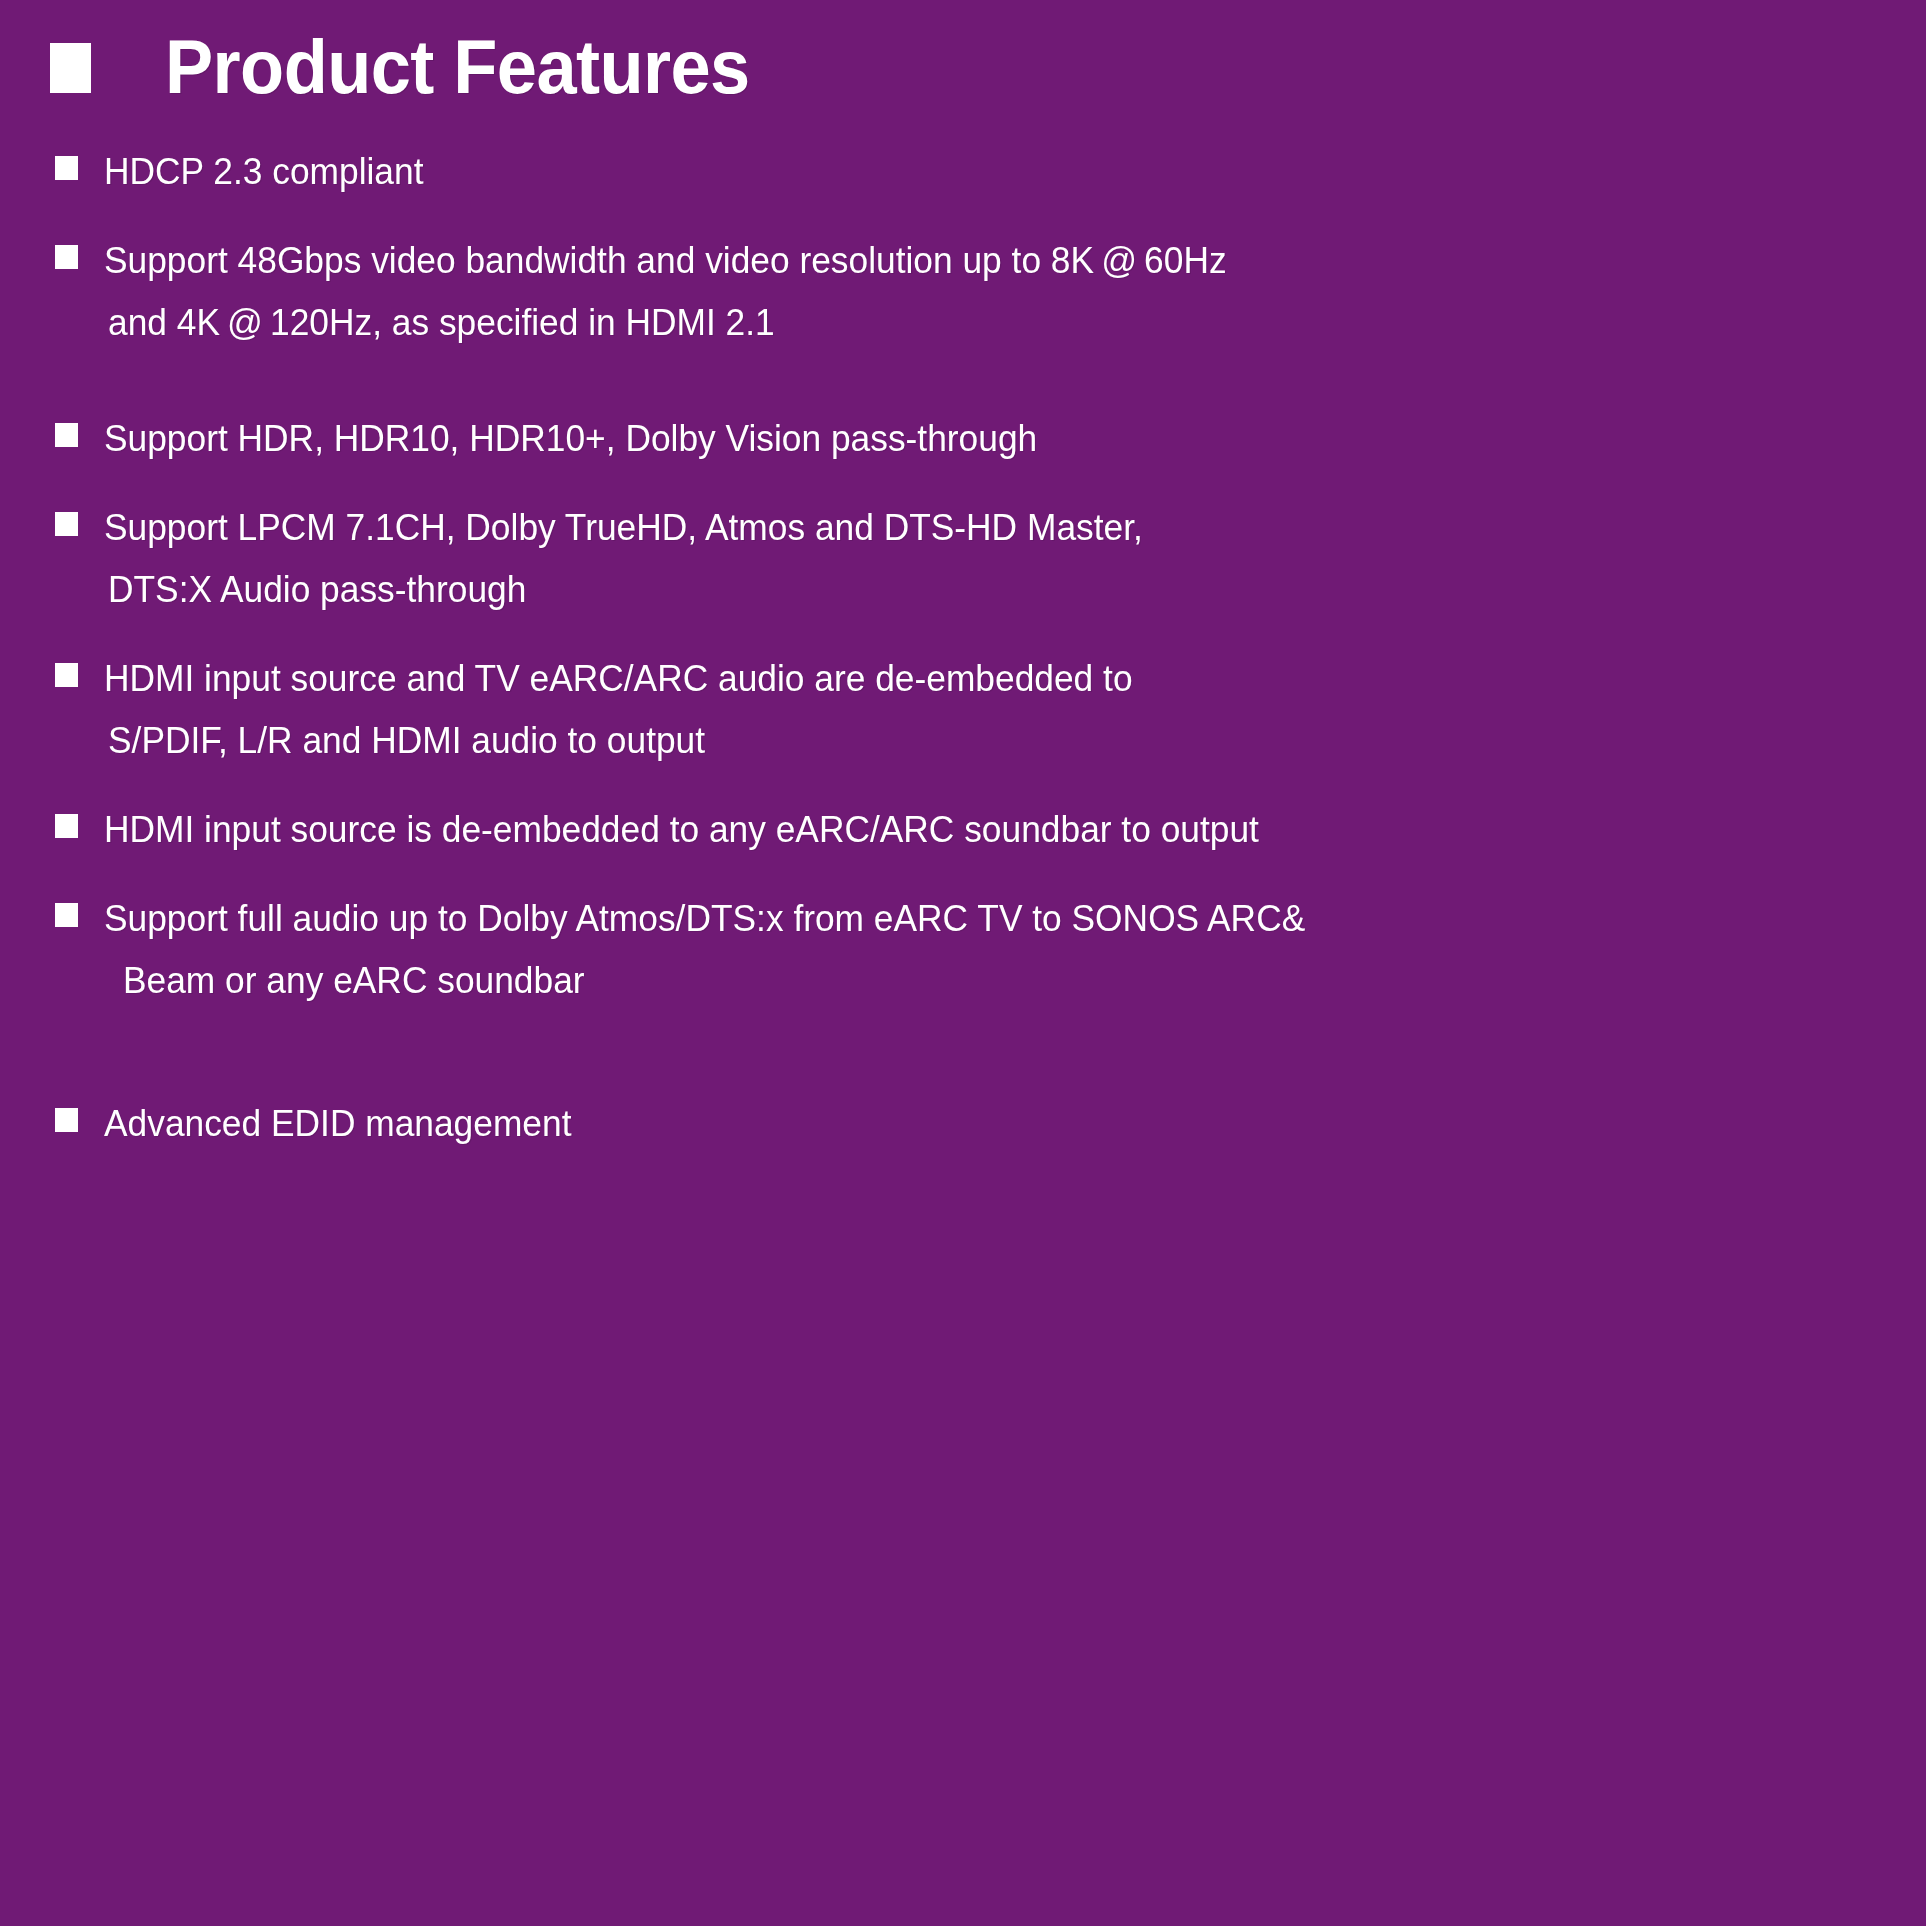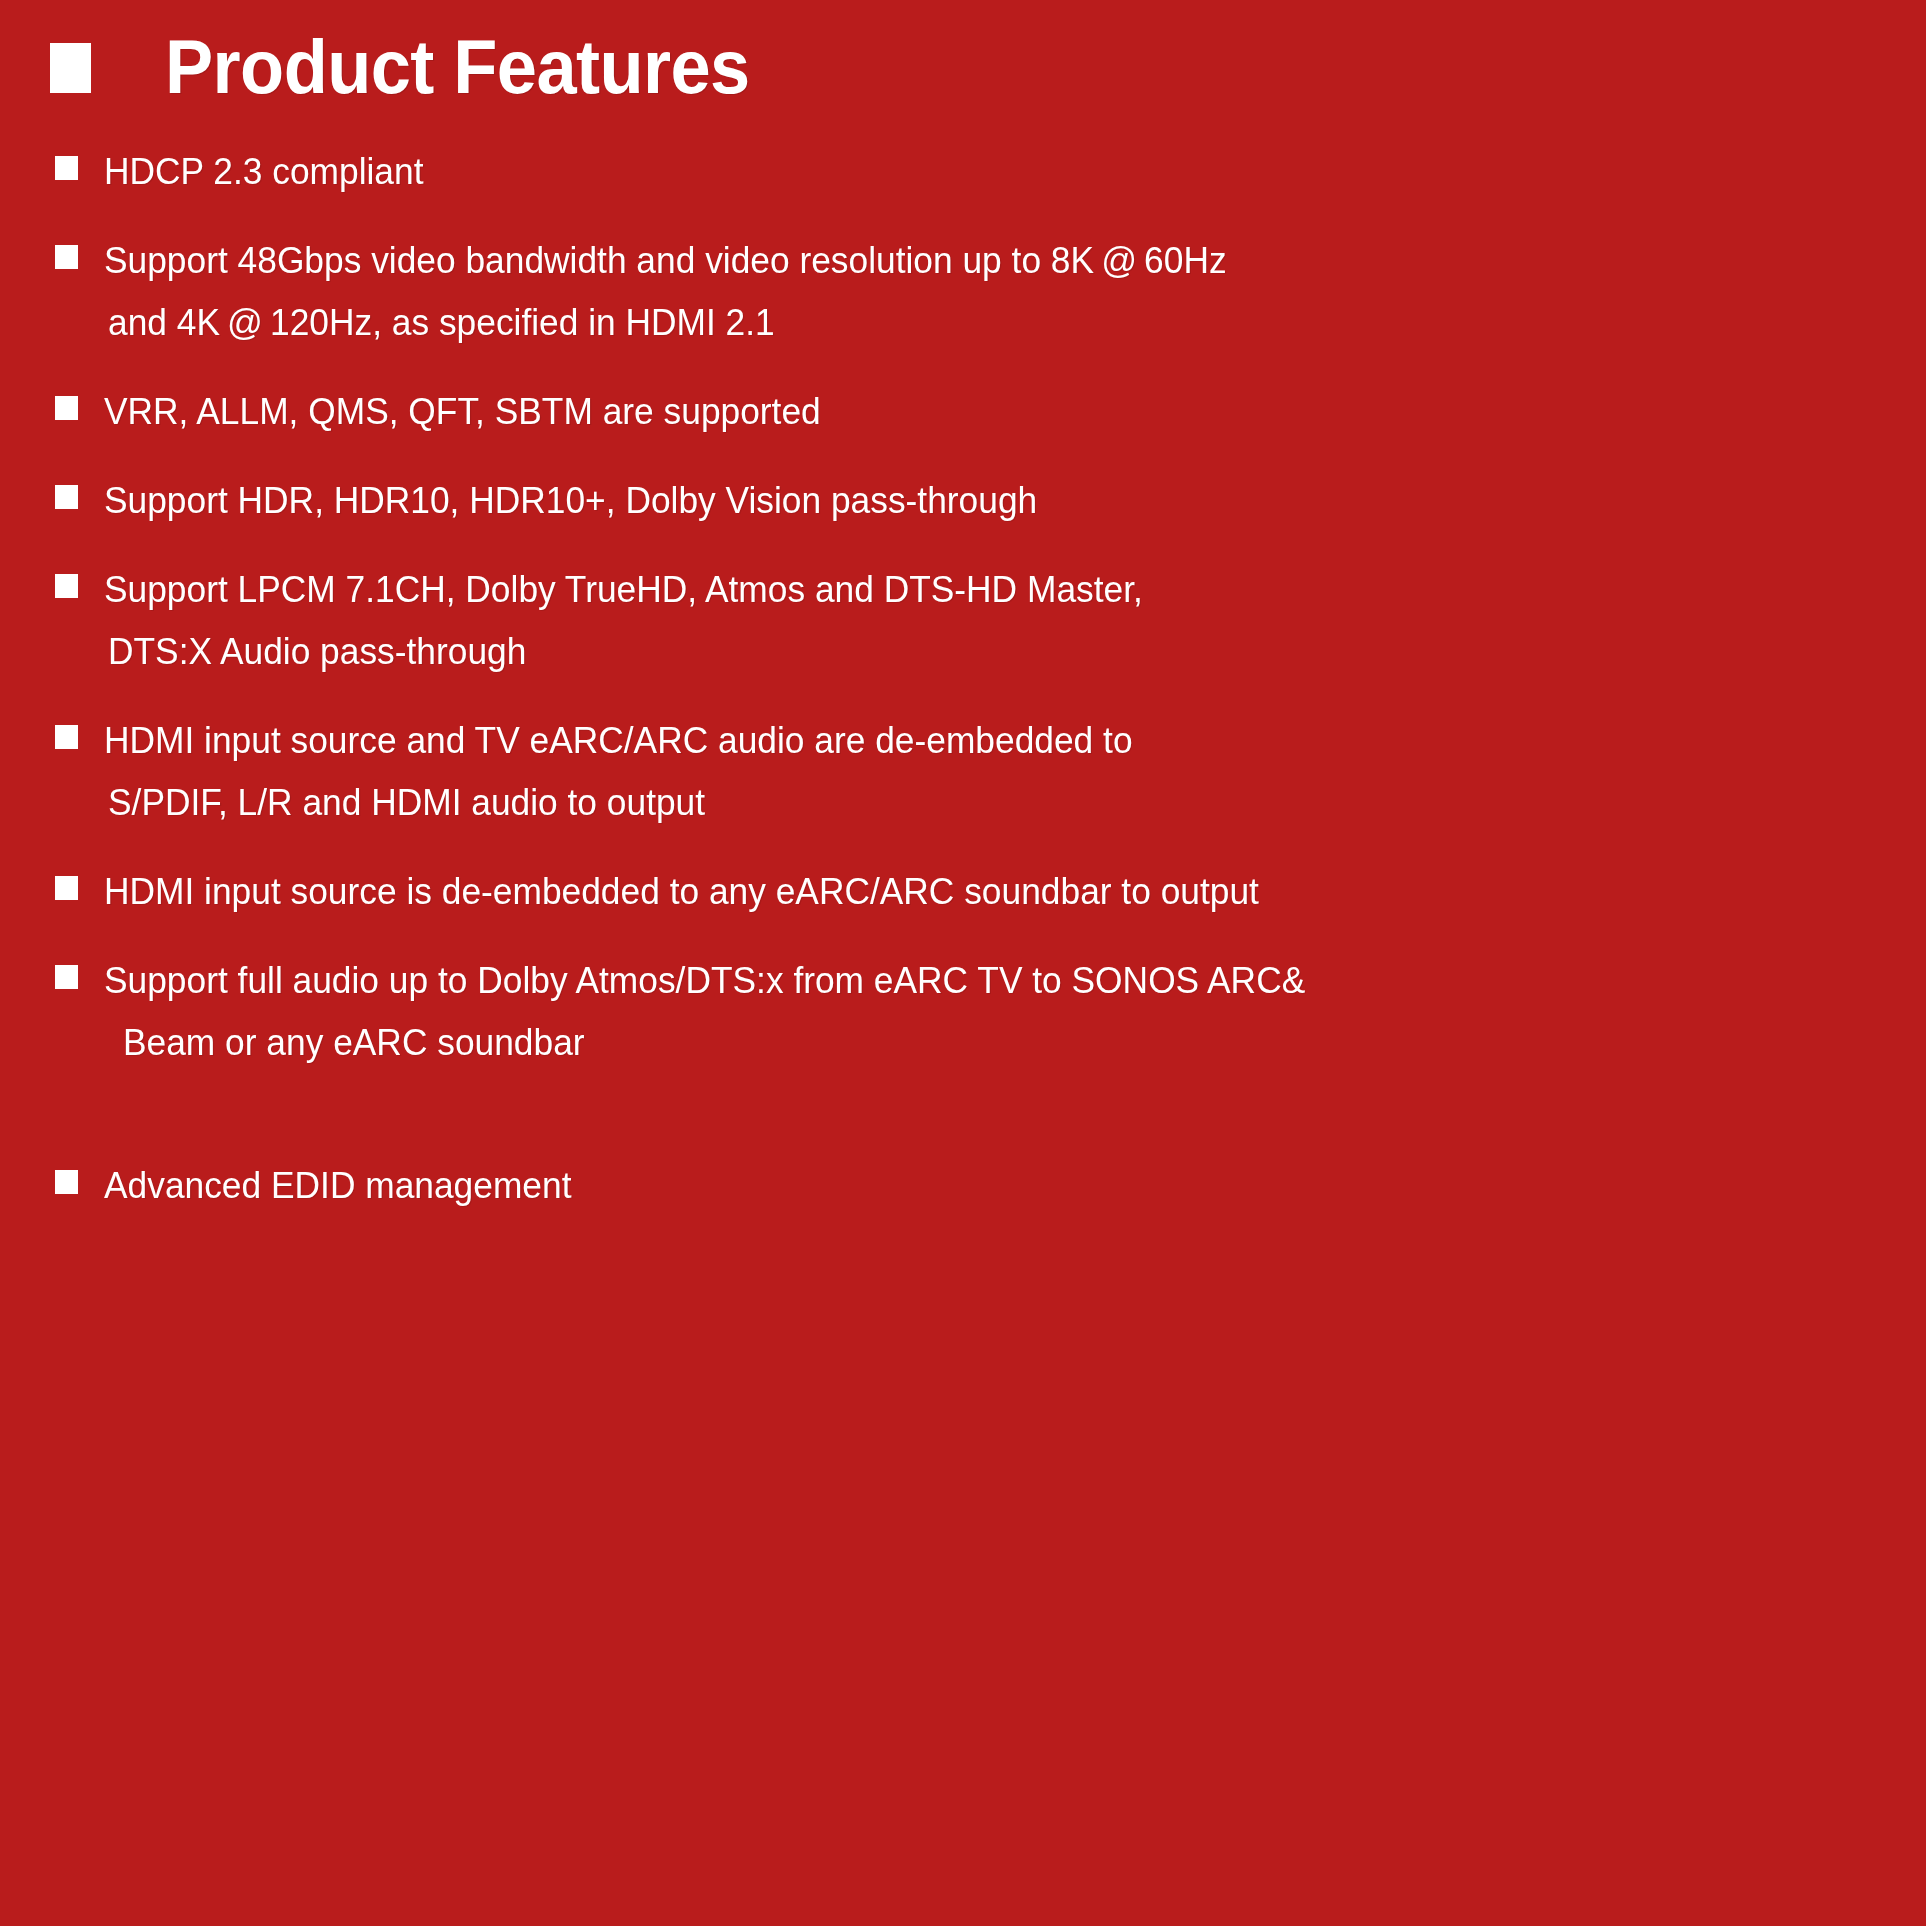--- a/index.html
+++ b/index.html
@@ -92,21 +92,21 @@
   }
   .line.cont-indent {
     margin-left: 19px;
   }
 
   .spacer-sm { height: 27px; }
 </style>
 </head>
 <body style="background: rgb(22, 74, 123); color: rgb(255, 255, 255);">
 
-<div class="page" style="background: #b91c1c;">
+<div class="page" style="background: #701a75;">
 
   <div class="heading">
     <span class="heading-bullet" style="background: rgb(255, 255, 255);"></span>
     <span class="heading-title">Product Features</span>
   </div>
 
   <ul class="feature-list">
 
     <li class="feature-item">
       <span class="item-bullet" style="background: rgb(255, 255, 255);"></span>
@@ -114,24 +114,20 @@
     </li>
     <li class="spacer-sm"></li>
 
     <li class="feature-item">
       <span class="item-bullet" style="background: rgb(255, 255, 255);"></span>
       <div class="line">Support 48Gbps video bandwidth and video resolution up to 8K @ 60Hz</div>
       <div class="line cont">and 4K @ 120Hz, as specified in HDMI 2.1</div>
     </li>
     <li class="spacer-sm"></li>
 
-    <li class="feature-item">
-      <span class="item-bullet" style="background: rgb(255, 255, 255);"></span>
-      <div class="line">VRR, ALLM, QMS, QFT, SBTM are supported</div>
-    </li>
     <li class="spacer-sm"></li>
 
     <li class="feature-item">
       <span class="item-bullet" style="background: rgb(255, 255, 255);"></span>
       <div class="line">Support HDR, HDR10, HDR10+, Dolby Vision pass-through</div>
     </li>
     <li class="spacer-sm"></li>
 
     <li class="feature-item">
       <span class="item-bullet" style="background: rgb(255, 255, 255);"></span>

